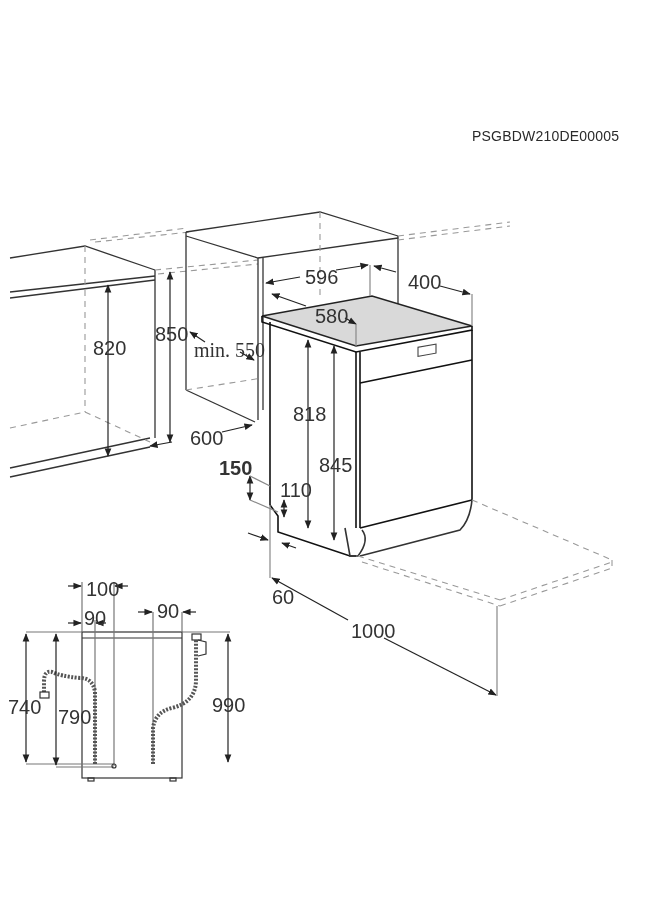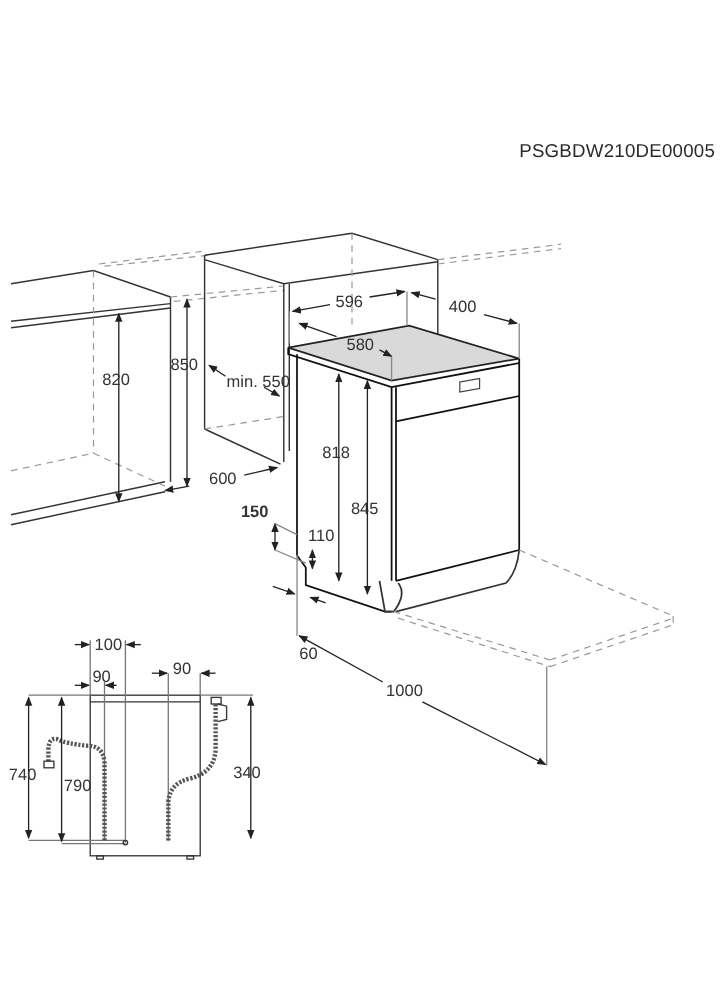--- a/index.html
+++ b/index.html
@@ -1,19 +1,19 @@
 <!DOCTYPE html>
 <html><head>
 <meta charset="utf-8">
 <style>
   html, body { margin:0; padding:0; background:#ffffff; }
   body { width:660px; height:900px; position:relative; overflow:hidden; font-family:"Liberation Sans", sans-serif; }
   #canvas { position:absolute; left:0; top:0; width:660px; height:900px; }
-  .code { position:absolute; left:472px; top:128px; font-size:17px; color:#2a2a2a; letter-spacing:0.2px; }
-  .lbl { position:absolute; font-size:15px; color:#333; background:transparent; white-space:nowrap; line-height:1; }
+  .code { position:absolute; left:472px; top:128px; font-size:14px; color:#2a2a2a; letter-spacing:0.2px; }
+  .lbl { position:absolute; font-size:20px; color:#333; background:transparent; white-space:nowrap; line-height:1; }
 </style>
 </head>
 <body>
 
 <div class="code">PSGBDW210DE00005</div>
 
 <svg id="canvas" viewBox="0 0 660 900" xmlns="http://www.w3.org/2000/svg">
   <defs>
     <marker id="arr" viewBox="0 0 10 10" refX="9" refY="5" markerWidth="7" markerHeight="7" orient="auto-start-reverse">
       <path d="M0,1 L10,5 L0,9 z" fill="#222"></path>
@@ -152,30 +152,30 @@
     <line x1="128" y1="586" x2="115" y2="586" marker-end="url(#arr)" stroke="#222"></line>
     <line x1="68" y1="623" x2="81" y2="623" marker-end="url(#arr)" stroke="#222"></line>
     <line x1="106" y1="623" x2="96" y2="623" marker-end="url(#arr)" stroke="#222"></line>
     <line x1="138" y1="612" x2="152" y2="612" marker-end="url(#arr)" stroke="#222"></line>
     <line x1="196" y1="612" x2="183" y2="612" marker-end="url(#arr)" stroke="#222"></line>
   </g>
 </svg>
 
 <div class="lbl" style="left:93px;top:338px;">820</div>
 <div class="lbl" style="left:155px;top:324px;">850</div>
-<div class="lbl" style="left:206px;top:340px;">min. 550</div>
+<div class="lbl" style="left:194px;top:340px;font-family:Liberation Serif, serif;">min. 550</div>
 <div class="lbl" style="left:190px;top:428px;">600</div>
 <div class="lbl" style="left:305px;top:267px;">596</div>
 <div class="lbl" style="left:408px;top:272px;">400</div>
 <div class="lbl" style="left:315px;top:306px;">580</div>
 <div class="lbl" style="left:293px;top:404px;">818</div>
 <div class="lbl" style="left:319px;top:455px;">845</div>
 <div class="lbl" style="left:219px;top:458px;font-weight:bold;">150</div>
 <div class="lbl" style="left:280px;top:480px;">110</div>
 <div class="lbl" style="left:272px;top:541px;margin-top:46px;">60</div>
 <div class="lbl" style="left:351px;top:621px;">1000</div>
 
 <div class="lbl" style="left:86px;top:579px;">100</div>
 <div class="lbl" style="left:84px;top:608px;">90</div>
 <div class="lbl" style="left:157px;top:601px;">90</div>
 <div class="lbl" style="left:8px;top:697px;">740</div>
 <div class="lbl" style="left:42px;top:707px;margin-left:16px;">790</div>
-<div class="lbl" style="left:212px;top:695px;">340</div>
+<div class="lbl" style="left:212px;top:695px;">990</div>
 
 </body></html>

